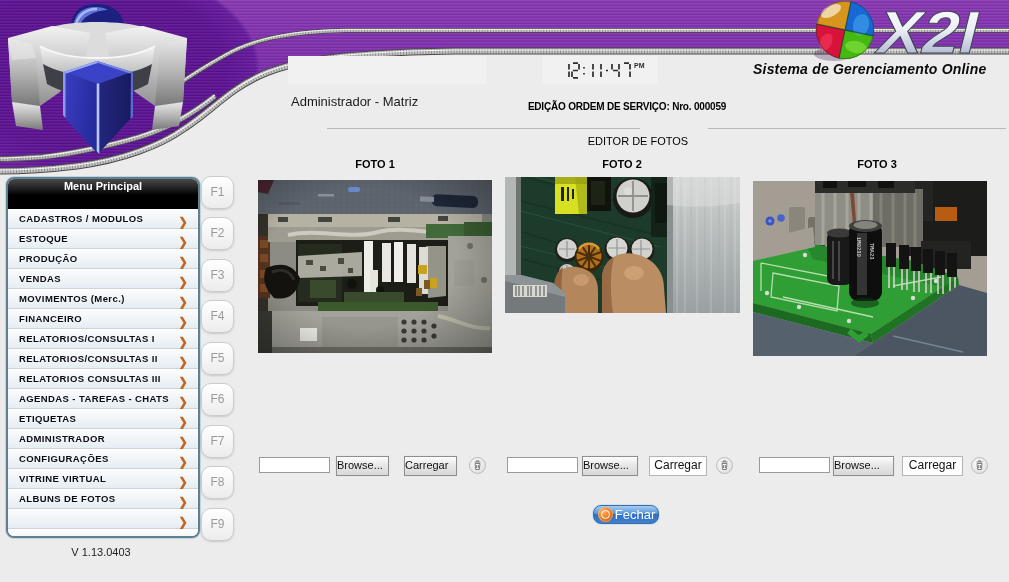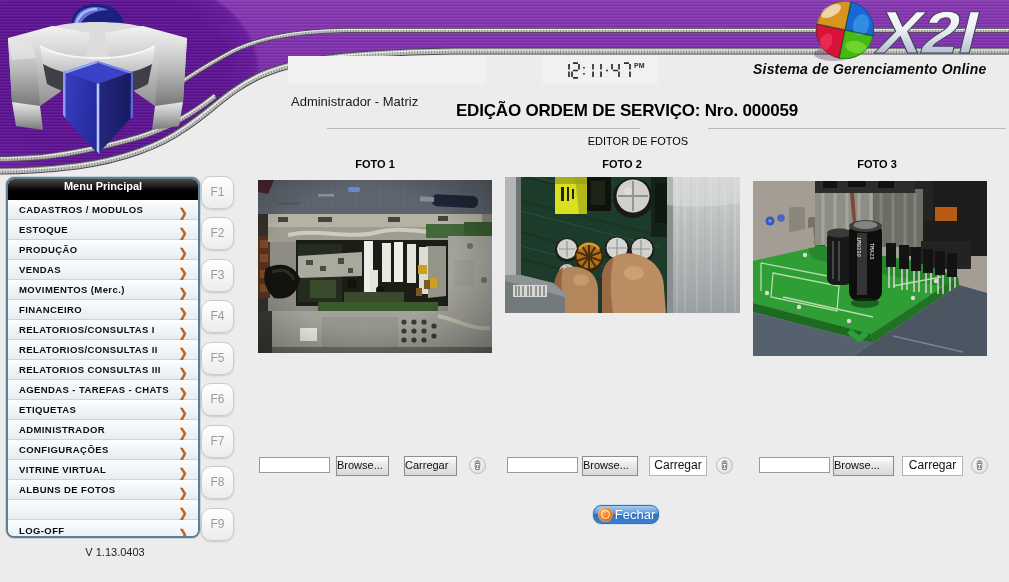--- a/index.html
+++ b/index.html
@@ -1,29 +1,29 @@
 <!DOCTYPE html>
 <html><head>
 <meta charset="utf-8">
 <style>
 html,body{margin:0;padding:0;}
 body{width:1009px;height:582px;position:relative;overflow:hidden;background:#ececec;font-family:"Liberation Sans",sans-serif;}
 #hdr{position:absolute;left:0;top:0;}
 .lightbox{position:absolute;background:#f1f1f1;}
 #admtxt{position:absolute;left:291px;top:62px;font-size:13px;color:#1a1a1a;margin-top:32px;}
 #tagline{position:absolute;left:753px;top:61px;font-size:14px;font-weight:bold;font-style:italic;color:#0a0a0a;white-space:nowrap;letter-spacing:0.2px;}
-#title1{position:absolute;left:420px;top:101px;width:414px;text-align:center;font-size:17px;font-weight:bold;color:#000;letter-spacing:-0.2px;}
+#title1{position:absolute;left:420px;top:101px;width:414px;text-align:center;font-size:10px;font-weight:bold;color:#000;letter-spacing:-0.2px;}
 .hline{position:absolute;height:1px;background:#b9b9b9;top:128px;}
 #title2{position:absolute;left:433px;top:135px;width:410px;text-align:center;font-size:11px;font-weight:normal;color:#000;}
 .flabel{position:absolute;top:158px;font-size:11px;font-weight:bold;color:#000;text-align:center;width:234px;}
 #menu{position:absolute;left:6px;top:177px;width:190px;height:357px;border:2px solid #5f8093;border-radius:8px;background:#fff;box-shadow:0 0 0 1px #c6d2d8, inset 0 0 0 1px #ffffff;overflow:hidden;}
-#menuhead{height:21px;background:linear-gradient(#4a4a4a,#000 55%,#000);color:#fff;font-size:11px;font-weight:bold;text-align:center;line-height:14px;border-radius:5px 5px 0 0;}
+#menuhead{height:30px;background:linear-gradient(#4a4a4a,#000 55%,#000);color:#fff;font-size:11px;font-weight:bold;text-align:center;line-height:14px;border-radius:5px 5px 0 0;}
 .mi{height:19px;border-bottom:1px solid #ccd4d9;background:linear-gradient(#fcfdfe,#e6edf2);position:relative;line-height:19px;padding-left:11px;font-size:9.5px;font-weight:bold;color:#0b0b14;letter-spacing:0.4px;}
 .mi .ar{position:absolute;right:10px;top:2.5px;color:#c2661f;font-size:10px;font-weight:bold;transform:scale(1.1,1.2);}
-#ver{position:absolute;left:20px;top:546px;width:190px;text-align:center;font-size:11px;color:#222;}
+#ver{position:absolute;left:6px;top:546px;width:190px;text-align:center;font-size:11px;color:#222;}
 .fk{position:absolute;left:201px;width:31px;height:31px;border-radius:10px;border:1px solid #cccccc;background:linear-gradient(#ffffff,#ececec);box-shadow:0 1px 2px rgba(0,0,0,0.15);color:#9a9a9a;font-size:12px;text-align:center;line-height:31px;}
 .photo{position:absolute;}
 .ctl{position:absolute;top:456px;height:18px;}
 .tin{position:absolute;top:1px;width:69px;height:14px;border:1px solid #9a9a9a;background:#fff;}
 .btn{position:absolute;top:0;height:18px;border:1px solid #8e8e8e;border-radius:0;background:linear-gradient(#fdfdfd,#e8e8e8 45%,#d8d8d8);font-size:11px;color:#111;text-align:left;line-height:17px;box-shadow:0 0 0 1px #e8e8e8;}
 .btnw{position:absolute;top:0;height:18px;border:1px solid #b4b4b4;background:#fefefe;font-size:12px;color:#111;text-align:center;line-height:17px;}
 .trash{position:absolute;top:1px;width:15px;height:15px;border-radius:50%;border:1px solid #bbb;background:radial-gradient(circle at 40% 35%,#fdfdfd,#d8d8d8);}
 #fechar{position:absolute;left:593px;top:505px;width:62px;height:17px;border:1px solid #3a6ea5;border-radius:8px;background:linear-gradient(#a7cdf0,#5795d8 45%,#2f6fc4 50%,#3f80d0);box-shadow:0 0 0 1px #d0e2f2;color:#fff;font-size:13px;text-align:center;line-height:17px;padding-left:2px;}
 </style>
 </head>

